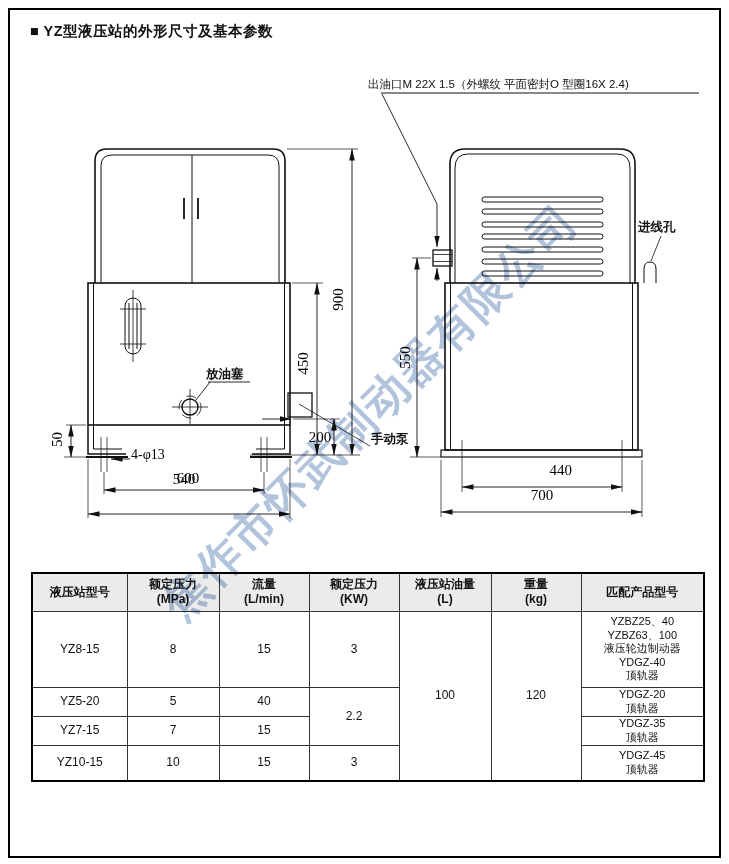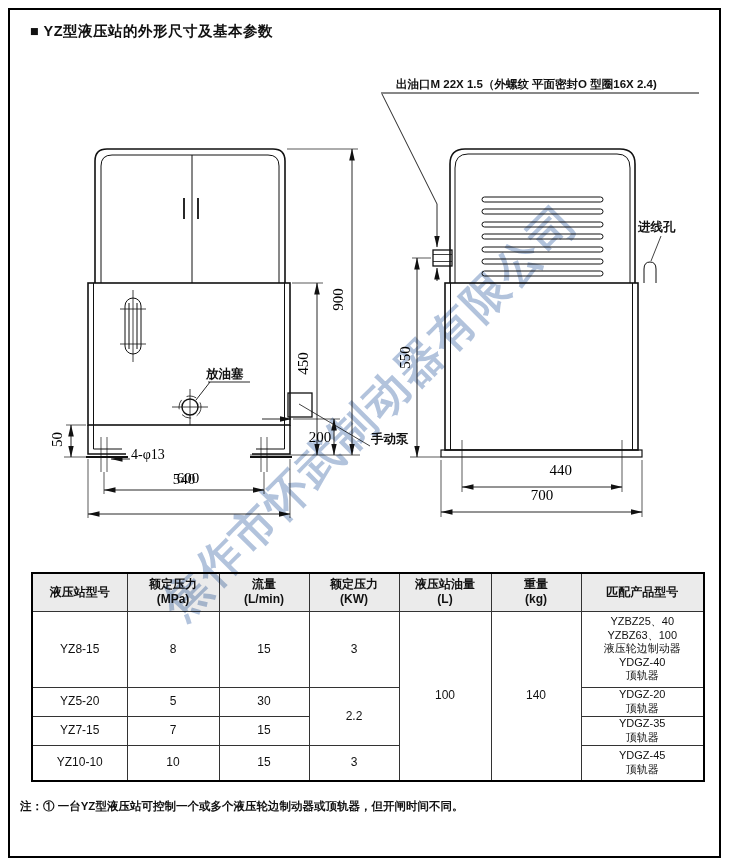--- a/index.html
+++ b/index.html
@@ -2,21 +2,21 @@
 <html><head>
 <meta charset="utf-8">
 <style>
   html,body{margin:0;padding:0;background:#fff;}
   .page{position:relative;width:729px;height:864px;background:#fff;overflow:hidden;
         font-family:"Liberation Sans",sans-serif;color:#111;}
   .frame{position:absolute;left:8px;top:8px;width:713px;height:850px;
          border:2px solid #000;box-sizing:border-box;}
   .title{position:absolute;left:30px;top:22px;font-size:14.5px;font-weight:bold;letter-spacing:.5px;}
   .draw{position:absolute;left:0;top:0;}
-  .ann{position:absolute;left:396px;top:77px;font-size:11.5px;font-weight:bold;white-space:nowrap;}
+  .ann{position:absolute;left:368px;top:77px;font-size:11.5px;font-weight:normal;white-space:nowrap;}
   .lbl{position:absolute;font-size:12.5px;font-weight:bold;white-space:nowrap;}
   .dim{position:absolute;width:60px;text-align:center;font-family:"Liberation Serif",serif;
        font-size:15px;color:#000;white-space:nowrap;}
   .dimv{transform:rotate(-90deg);}
   .dims2{font-size:14px;width:52px;text-align:left;}
   .wm{position:absolute;left:60px;top:382px;width:620px;height:60px;text-align:center;
       font-size:45px;font-weight:bold;letter-spacing:2px;color:#9fb4d4;opacity:.8;
       transform:rotate(-45deg);mix-blend-mode:multiply;pointer-events:none;white-space:nowrap;}
   table.spec{position:absolute;left:31px;top:572px;width:672px;border-collapse:collapse;
       table-layout:fixed;border:2px solid #000;font-size:12px;text-align:center;}
@@ -181,59 +181,58 @@
         <td><span>液压站油量</span><span class="u">(L)</span></td>
         <td><span>重量</span><span class="u">(kg)</span></td>
         <td><span>匹配产品型号</span></td>
       </tr>
       <tr style="height:76px;">
         <td>YZ8-15</td>
         <td>8</td>
         <td>15</td>
         <td>3</td>
         <td rowspan="4">100</td>
-        <td rowspan="4">140</td>
+        <td rowspan="4">120</td>
         <td class="match">
           <div>YZBZ25、40</div>
           <div>YZBZ63、100</div>
           <div>液压轮边制动器</div>
           <div>YDGZ-40</div>
           <div>顶轨器</div>
         </td>
       </tr>
       <tr style="height:29px;padding-left:12px;">
         <td>YZ5-20</td>
         <td>5</td>
-        <td>30</td>
+        <td>40</td>
         <td rowspan="2">2.2</td>
         <td class="match">
           <div>YDGZ-20</div>
           <div>顶轨器</div>
         </td>
       </tr>
       <tr style="height:29px;">
         <td>YZ7-15</td>
         <td>7</td>
         <td>15</td>
         <td class="match">
           <div>YDGZ-35</div>
           <div>顶轨器</div>
         </td>
       </tr>
       <tr style="height:36px;">
-        <td>YZ10-10</td>
+        <td>YZ10-15</td>
         <td>10</td>
         <td>15</td>
         <td>3</td>
         <td class="match">
           <div>YDGZ-45</div>
           <div>顶轨器</div>
         </td>
       </tr>
     </tbody>
   </table>
 
   <div class="notes">
-    <div class="note-line"><span>注：</span><span>① 一台YZ型液压站可控制一个或多个液压轮边制动器或顶轨器，但开闸时间不同。</span></div>
   </div>
 
   <div class="wm">焦作市怀武制动器有限公司</div>
 </div>
 
 </body></html>

